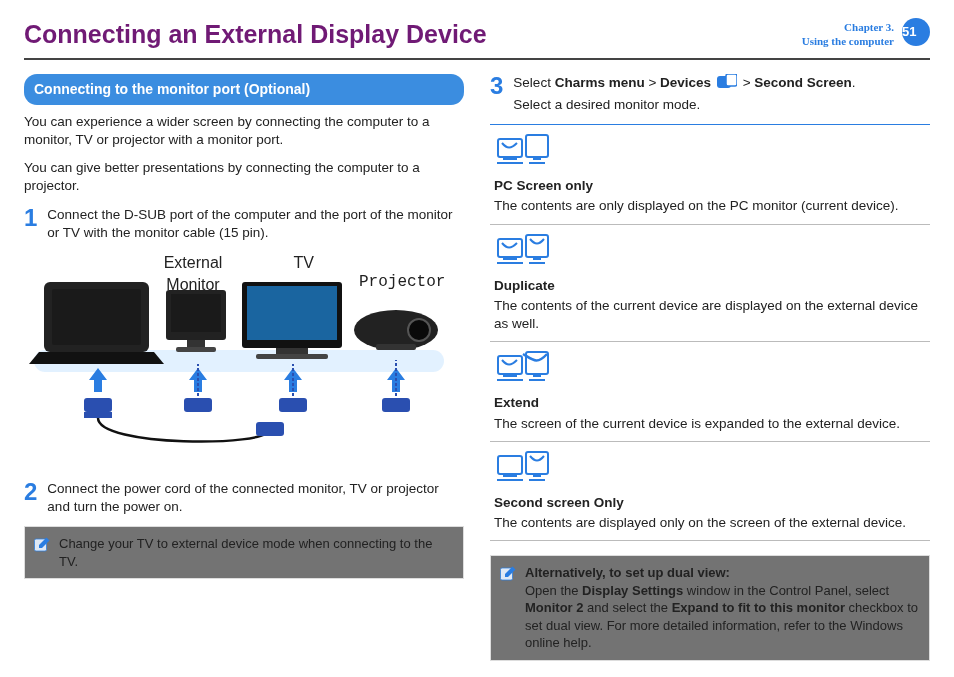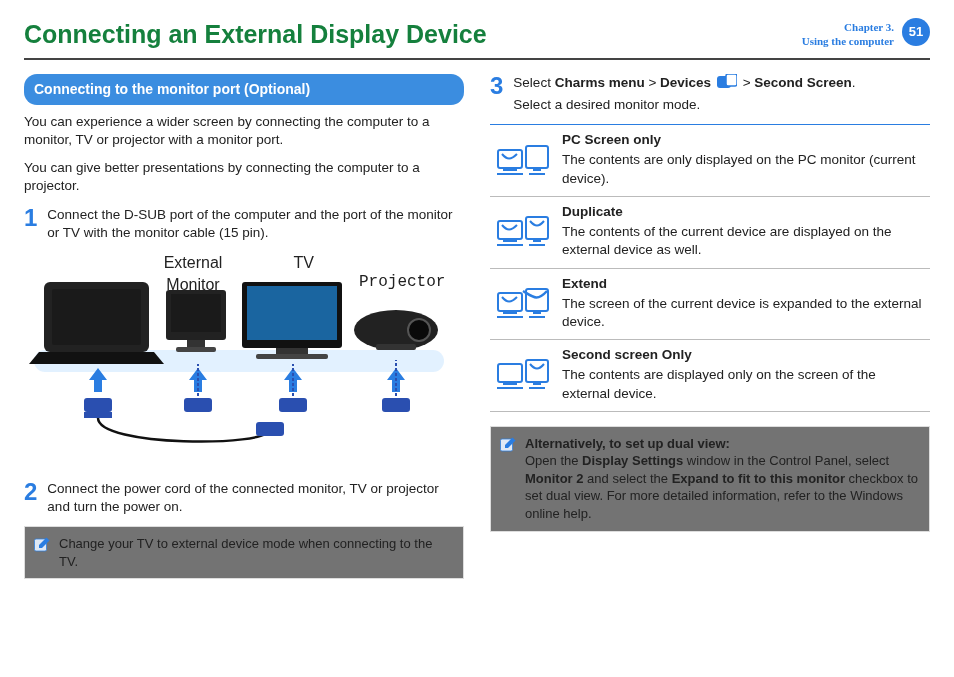--- a/index.html
+++ b/index.html
@@ -17,35 +17,35 @@
     display: flex;
     align-items: flex-start;
     border-bottom: 2px solid #444;
     padding-bottom: 6px;
     margin-bottom: 14px;
   }
   .title {
     font-size: 25px;
     font-weight: 800;
     flex: 1;
-    color: #15803d;
+    color: #701a75;
   }
   .chapter {
     text-align: right;
     color: #2a7de1;
     font-size: 11px;
     font-weight: 700;
     line-height: 1.3;
     padding-top: 2px;
     font-family: Liberation Serif, serif;
   }
   .page-badge {
     display: inline-flex;
     align-items: center;
-    justify-content: center;
+    justify-content: flex-start;
     width: 28px;
     height: 28px;
     background: #2a7de1;
     color: #fff;
     border-radius: 50%;
     font-size: 13px;
     font-weight: 700;
     margin-left: 8px;
   }
   .cols {
@@ -83,20 +83,21 @@
   .step-body { flex: 1; }
   .mode-table {
     border-top: 1.5px solid #2a7de1;
     margin: 8px 0 14px 0;
   }
   .mode-row {
     display: flex;
     border-bottom: 1px solid #bbb;
     padding: 6px 4px 8px 4px;
     gap: 10px;
+    flex-direction: column;
   }
   .mode-icon-cell {
     width: 58px;
     flex-shrink: 0;
     display: flex;
     align-items: center;
     justify-content: center;
     padding-top: 2px;
   }
   .mode-text { flex: 1; }

